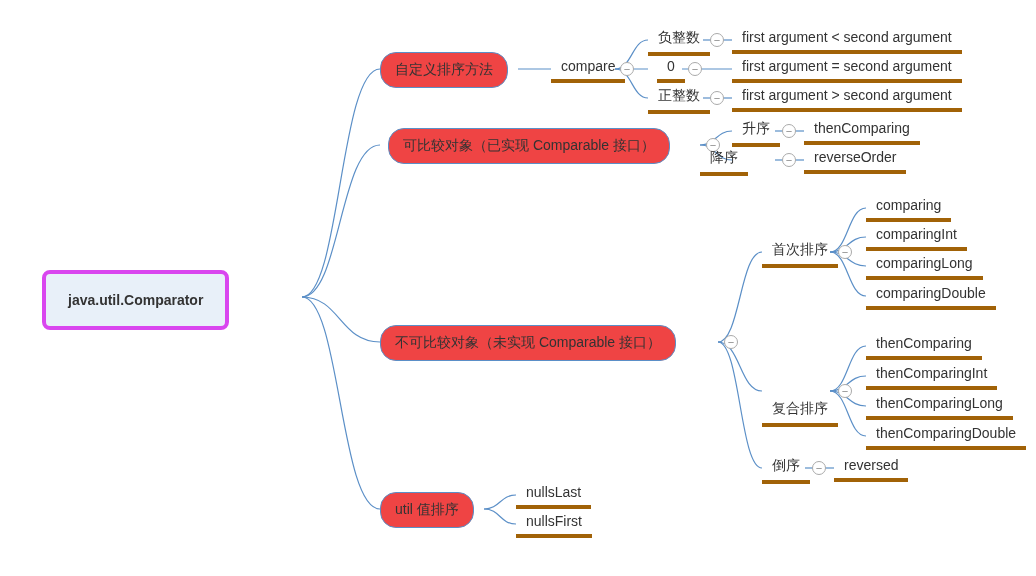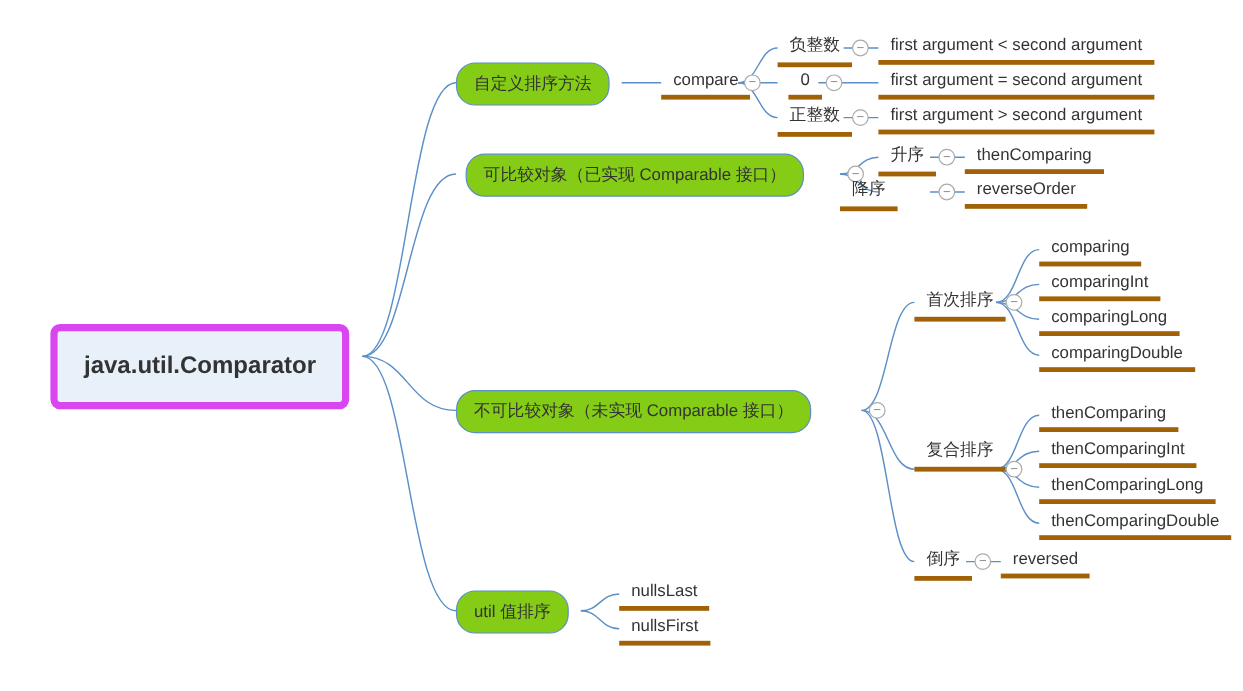--- a/index.html
+++ b/index.html
@@ -1,20 +1,20 @@
 <!DOCTYPE html>
 <html><head>
 <meta charset="utf-8">
 <style>
 *{margin:0;padding:0;box-sizing:border-box}
 body{background:#fff;font-family:"Microsoft YaHei",Arial,sans-serif;font-size:14px;color:#333;width:1036px;height:576px;position:relative}
 svg.connectors{position:absolute;top:0;left:0;width:1036px;height:576px;pointer-events:none}
 .node{position:absolute}
-.root{border:6px solid #d946ef;border-radius:8px;background:#e8f0f9;padding:18px 22px;font-size:20px;font-weight:bold;color:#333}
-.box{border:1px solid #5b8fc7;border-radius:16px;background:#84cc16;padding:8px 14px;color:#333;white-space:nowrap}
+.root{border:4px solid #d946ef;border-radius:8px;background:#e8f0f9;padding:18px 22px;font-size:14px;font-weight:bold;color:#333}
+.box{border:1px solid #5b8fc7;border-radius:16px;background:#ef4444;padding:8px 14px;color:#333;white-space:nowrap}
 .leaf{border-bottom:4px solid #a16207;padding:4px 10px 5px;white-space:nowrap}
 .toggle{position:absolute;width:14px;height:14px;border:1px solid #aaa;border-radius:50%;background:#fff;display:flex;align-items:center;justify-content:center;font-size:11px;line-height:1;color:#888}
 .toggle::before{content:"−"}
 </style>
 </head>
 <body>
 
 <svg class="connectors">
   <g stroke="#5b8fc7" stroke-width="1.2" fill="none">
 
@@ -91,21 +91,21 @@
 <div class="node box" style="left:380px;top:325px">不可比较对象（未实现 Comparable 接口）</div>
 <div class="toggle" style="left:724px;top:335px"></div>
 
 <div class="node leaf" style="left:762px;top:237px">首次排序</div>
 <div class="toggle" style="left:838px;top:245px"></div>
 <div class="node leaf" style="left:866px;top:193px">comparing</div>
 <div class="node leaf" style="left:866px;top:222px">comparingInt</div>
 <div class="node leaf" style="left:866px;top:251px">comparingLong</div>
 <div class="node leaf" style="left:866px;top:281px">comparingDouble</div>
 
-<div class="node leaf" style="left:762px;top:362px">复合排序</div>
+<div class="node leaf" style="left:762px;top:396px">复合排序</div>
 <div class="toggle" style="left:838px;top:384px"></div>
 <div class="node leaf" style="left:866px;top:331px">thenComparing</div>
 <div class="node leaf" style="left:866px;top:361px">thenComparingInt</div>
 <div class="node leaf" style="left:866px;top:391px">thenComparingLong</div>
 <div class="node leaf" style="left:866px;top:421px">thenComparingDouble</div>
 
 <div class="node leaf" style="left:762px;top:453px">倒序</div>
 <div class="toggle" style="left:812px;top:461px"></div>
 <div class="node leaf" style="left:834px;top:453px">reversed</div>
 

